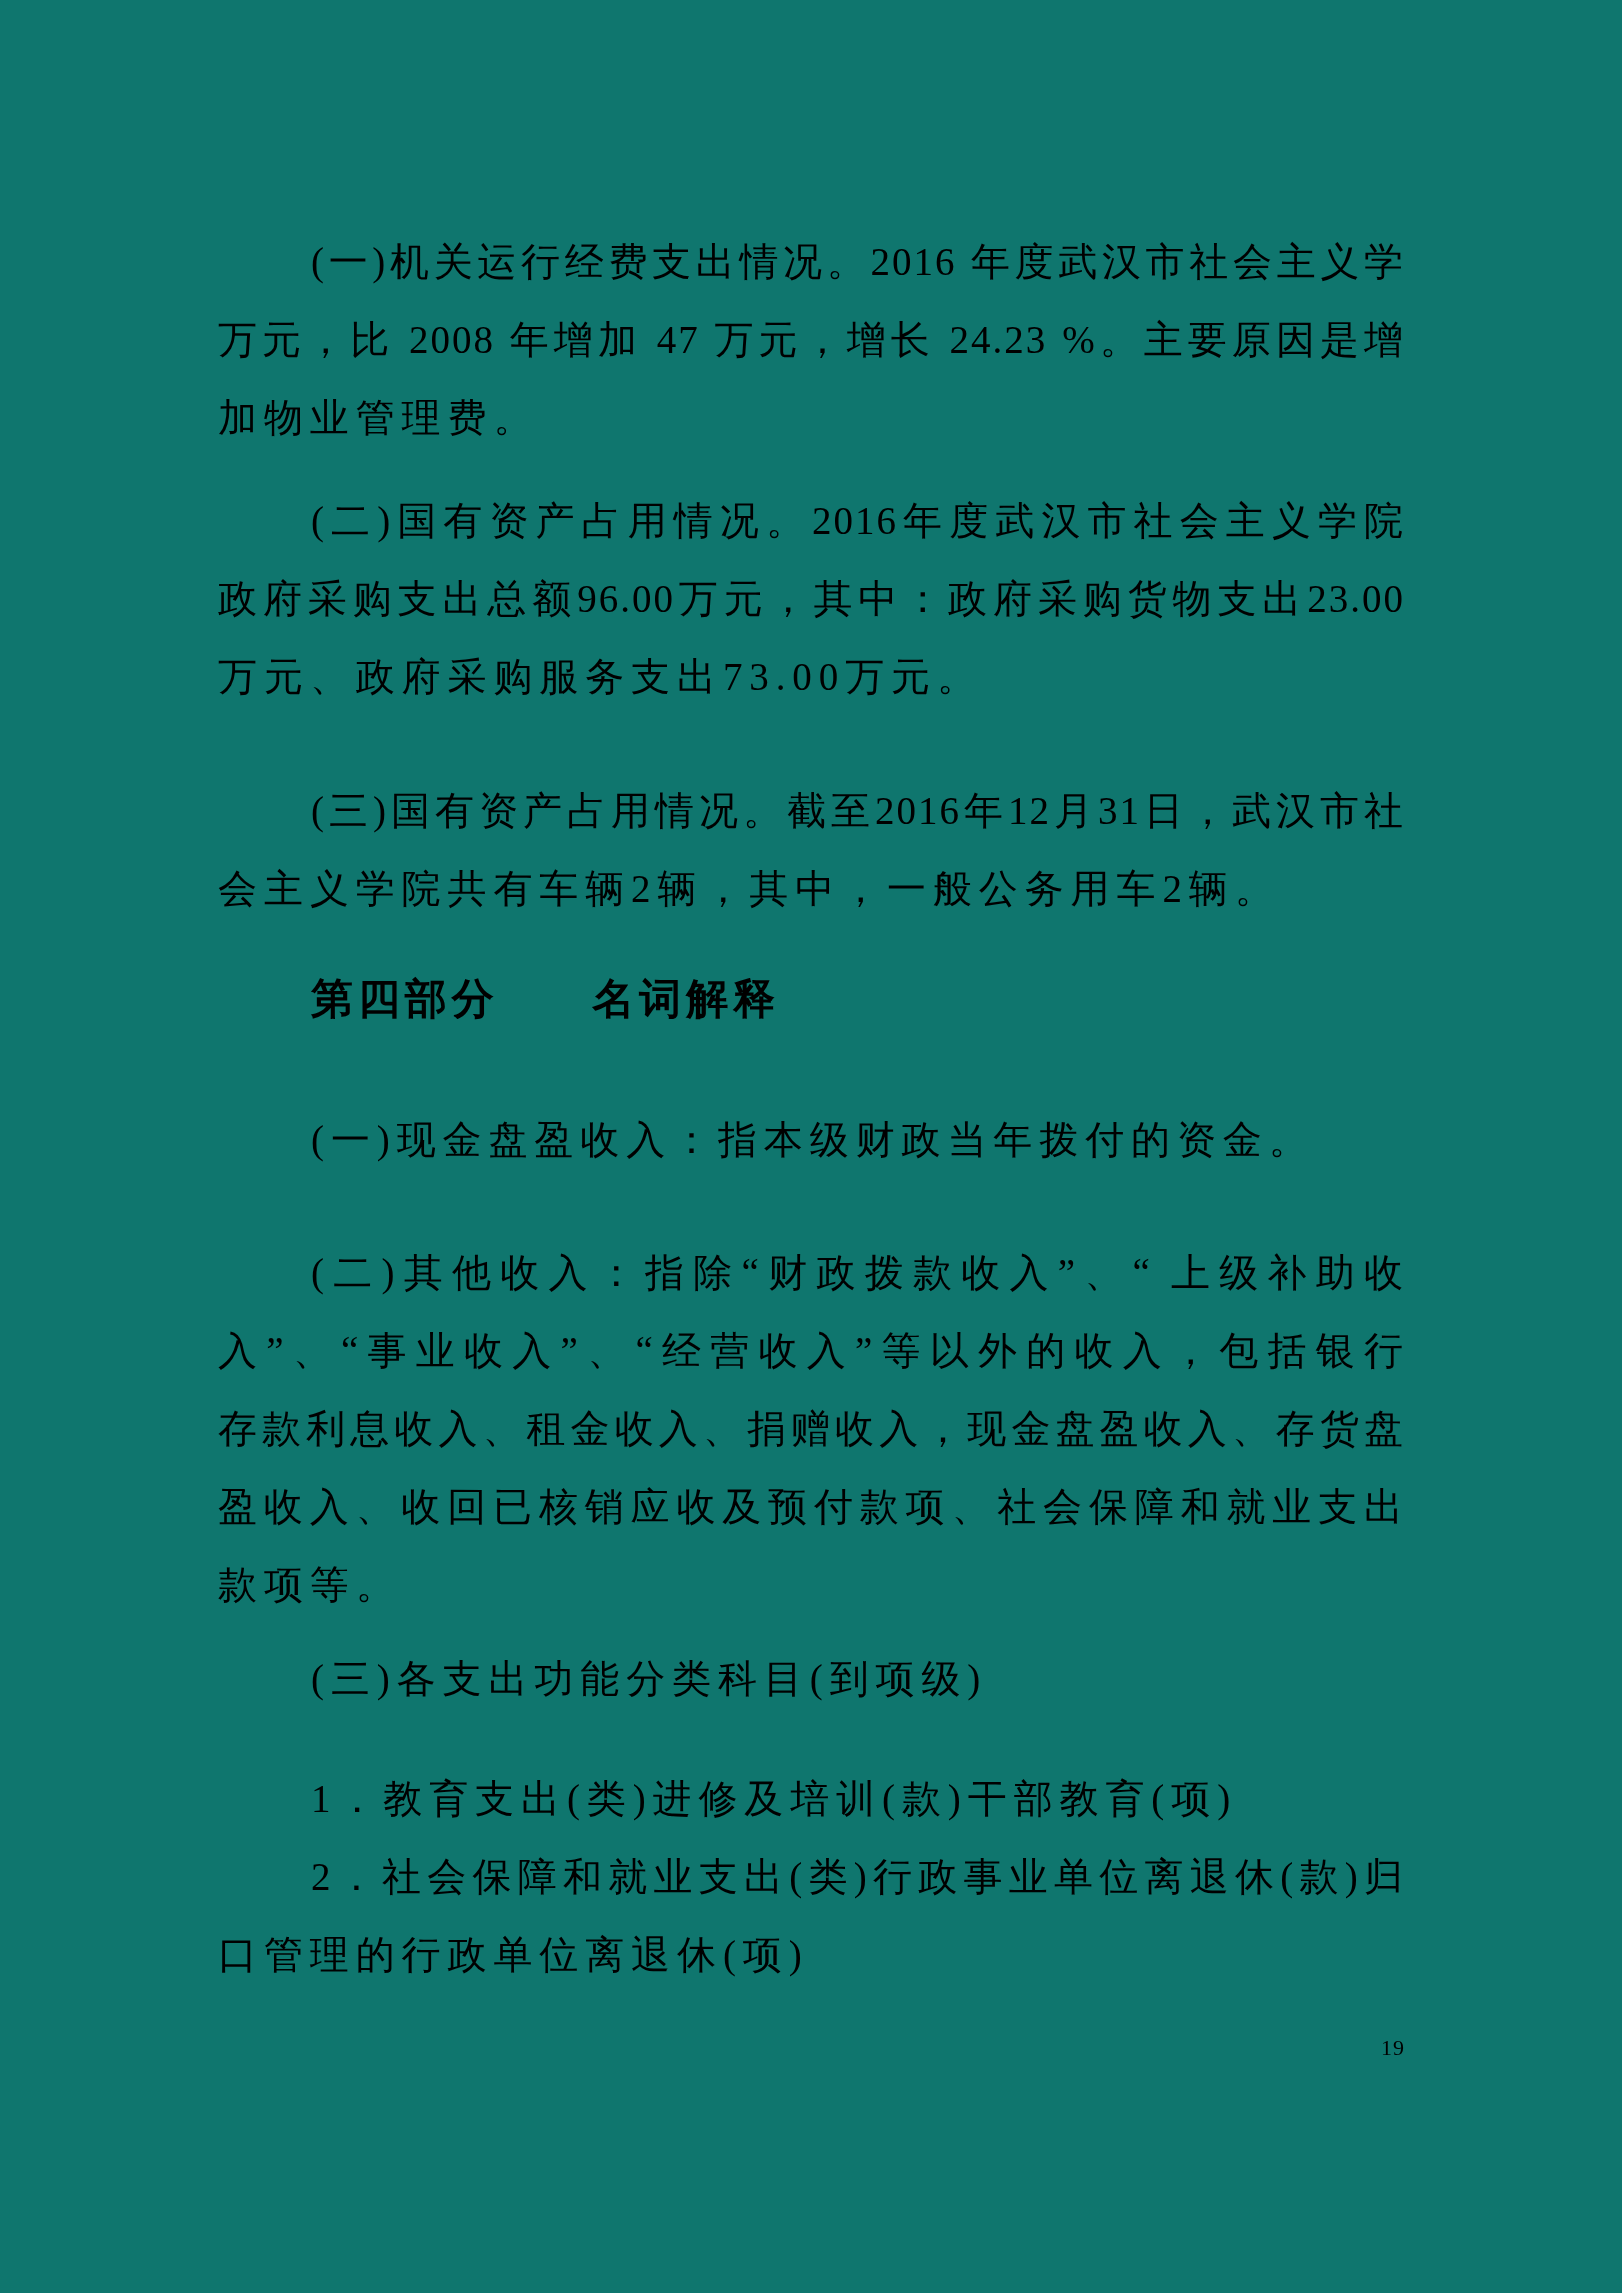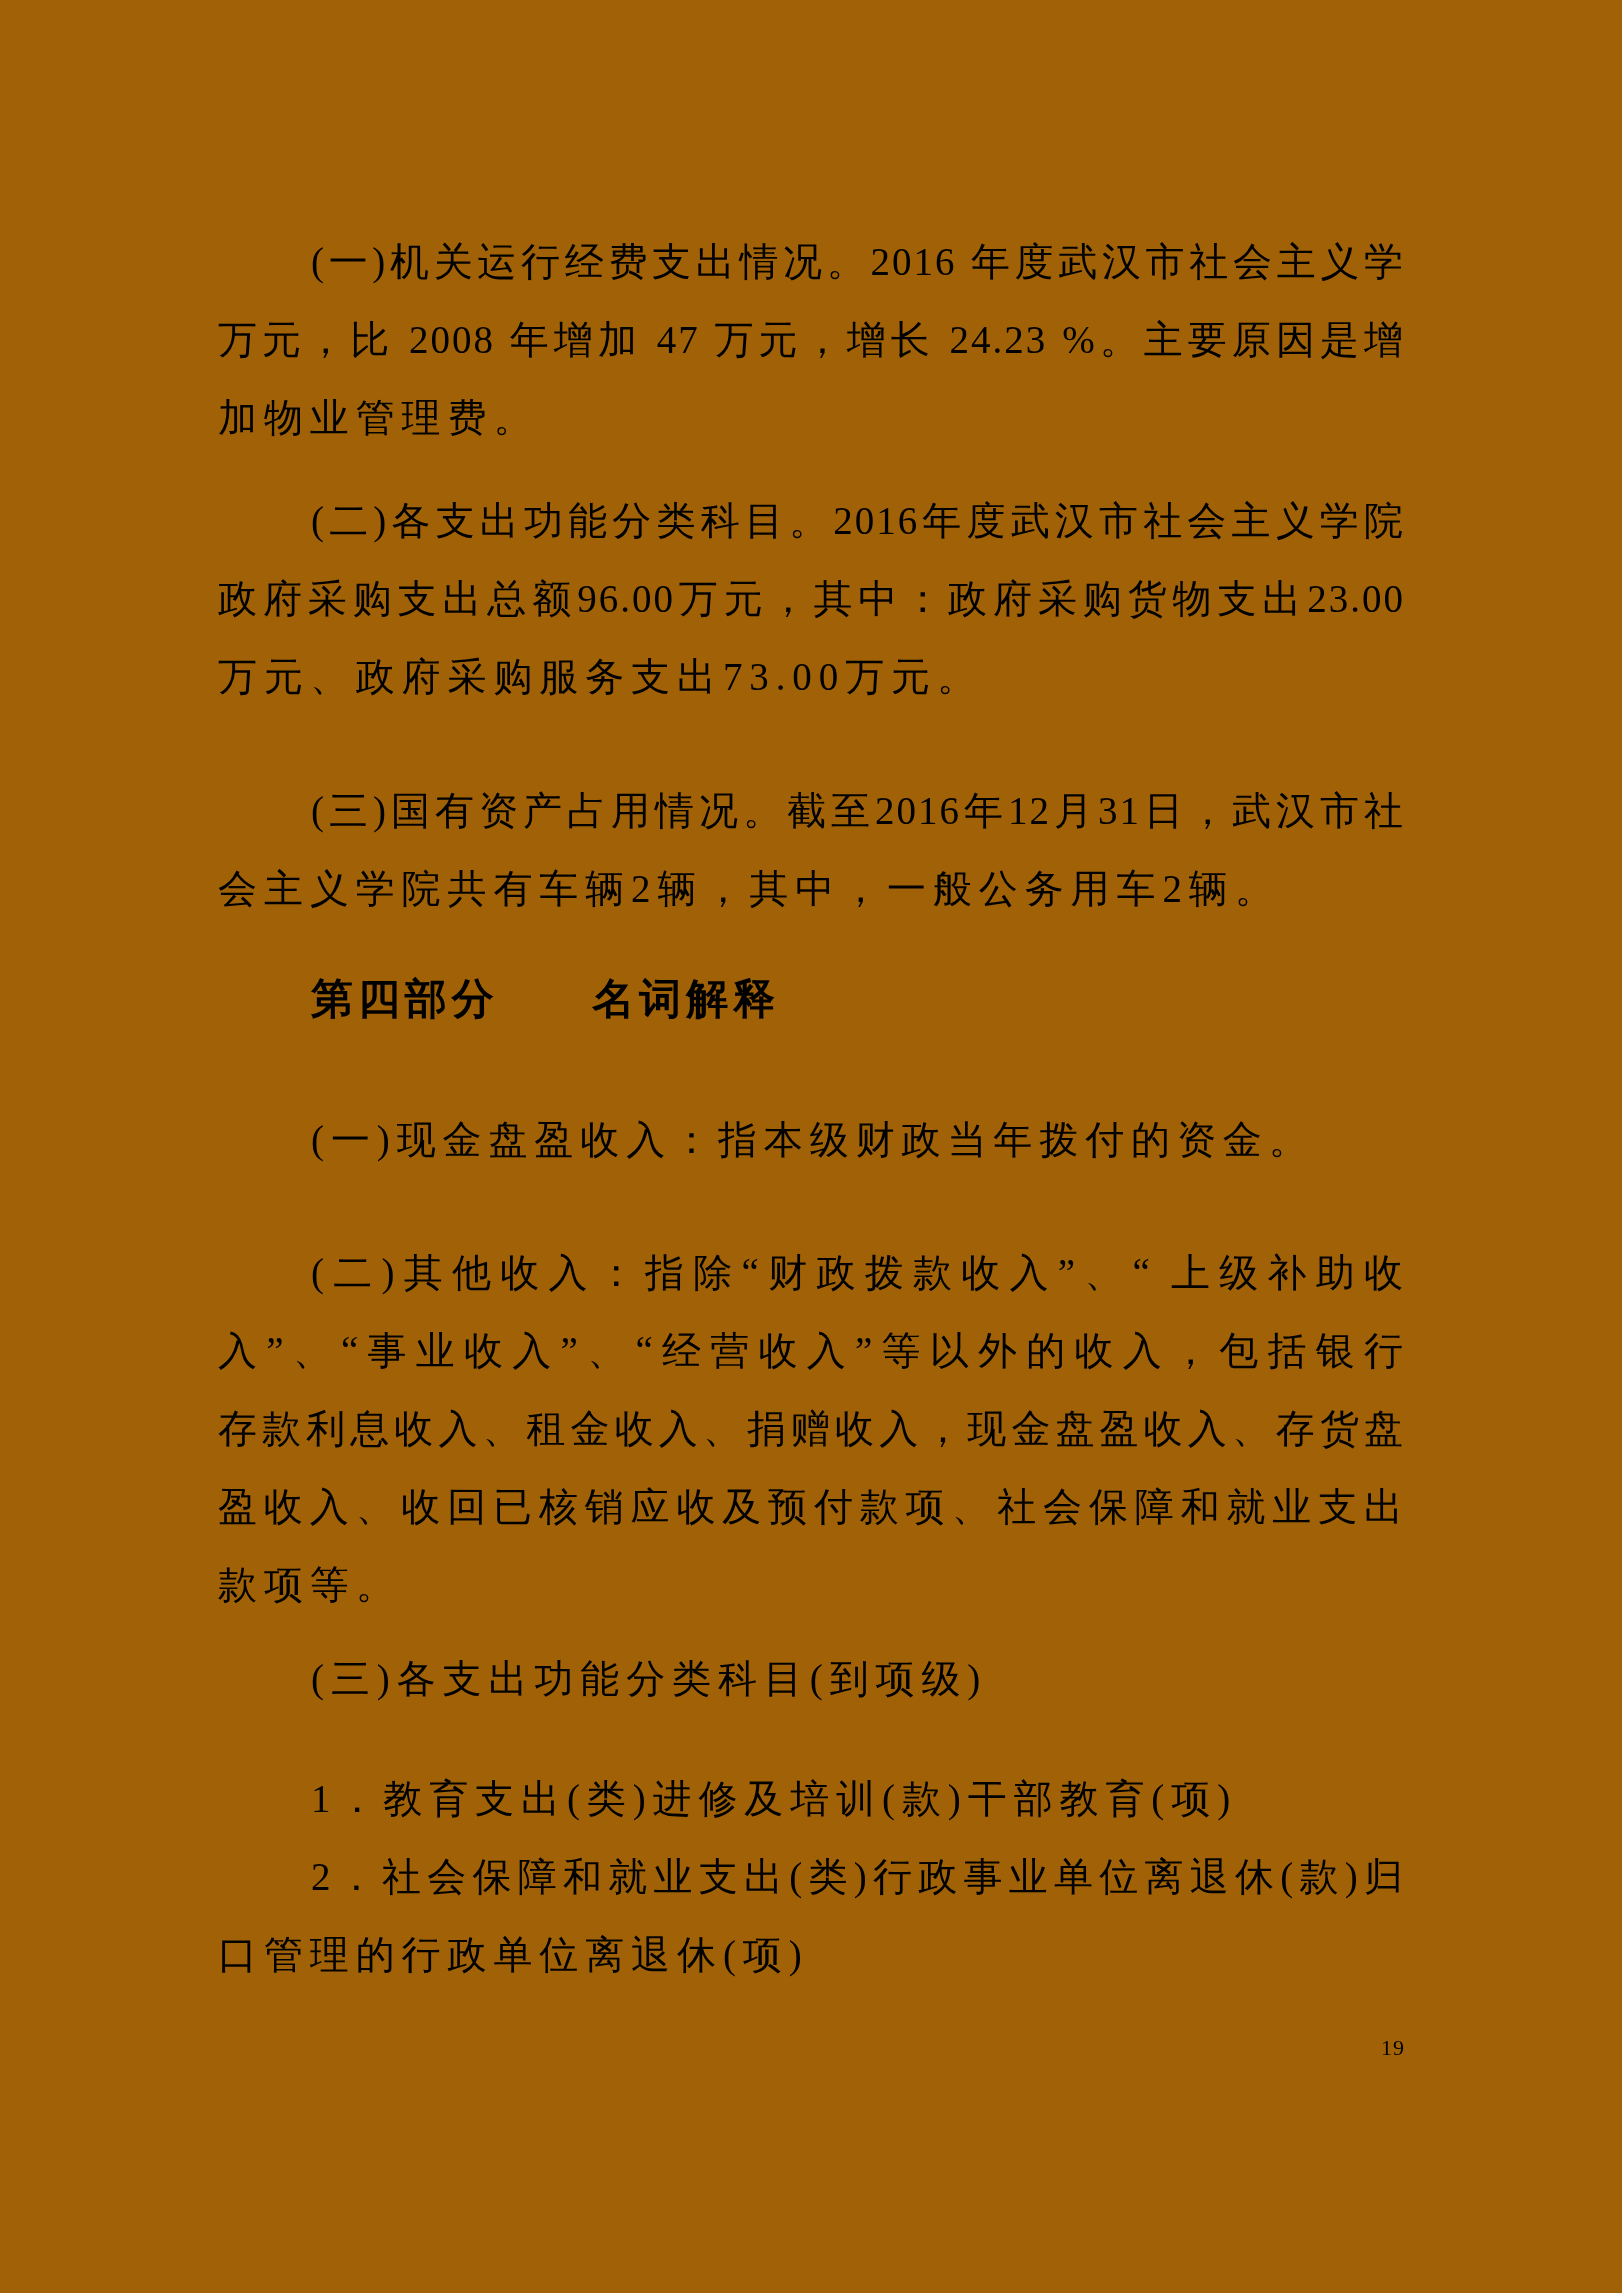--- a/index.html
+++ b/index.html
@@ -1,21 +1,21 @@
 <!DOCTYPE html>
 <html><head>
 <meta charset="utf-8">
 <style>
   html,body{margin:0;padding:0;}
   body{
     width:1622px;height:2294px;background:#ffffff;color:#000;
     font-family:"Liberation Serif","DejaVu Serif",serif;
     position:relative;overflow:hidden;
   }
-  .page{position:absolute;left:0;top:0;width:1622px;height:2294px;background:#a16207;}
+  .page{position:absolute;left:0;top:0;width:1622px;height:2294px;background:#0f766e;}
   .content{position:absolute;left:218px;top:223px;width:1187px;}
   .para{margin:0;}
   .line{
     font-size:39px;line-height:78px;height:78px;
     letter-spacing:2px;white-space:pre-wrap;
   }
   .j{text-align:justify;text-align-last:justify;}
   .end{text-align:right;text-align-last:left;letter-spacing:6.9px;}
   .indent{text-indent:93px;}
   .mt-p2{margin-top:24.5px;}
@@ -42,21 +42,21 @@
 <div class="page">
   <div class="content">
 
     <div class="para">
       <div class="line j indent">(一)机关运行经费支出情况。2016 年度武汉市社会主义学</div>
       <div class="line j">万元，比 2008 年增加 47 万元，增长 24.23 %。主要原因是增</div>
       <div class="line end">加物业管理费。</div>
     </div>
 
     <div class="para mt-p2">
-      <div class="line j indent">(二)各支出功能分类科目。2016年度武汉市社会主义学院</div>
+      <div class="line j indent">(二)国有资产占用情况。2016年度武汉市社会主义学院</div>
       <div class="line j">政府采购支出总额96.00万元，其中：政府采购货物支出23.00</div>
       <div class="line end">万元、政府采购服务支出73.00万元。</div>
     </div>
 
     <div class="para mt-p3">
       <div class="line j indent">(三)国有资产占用情况。截至2016年12月31日，武汉市社</div>
       <div class="line end">会主义学院共有车辆2辆，其中，一般公务用车2辆。</div>
     </div>
 
     <div class="para heading mt-h">

